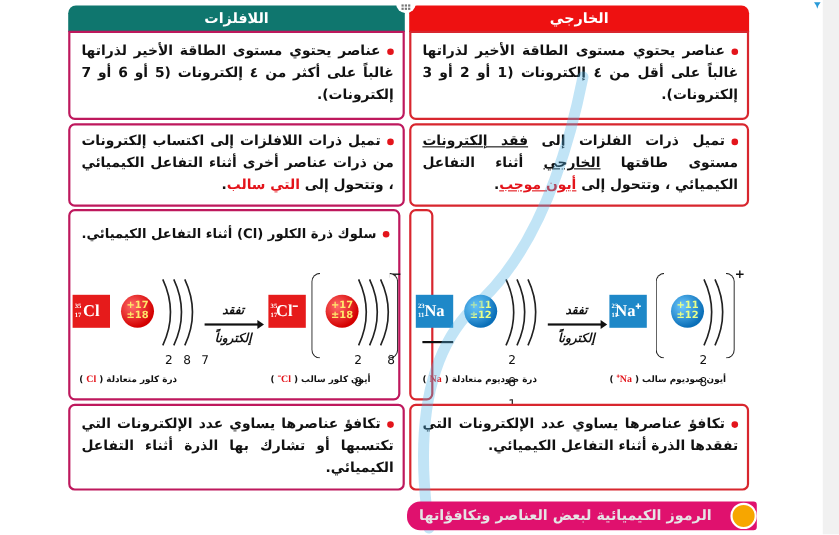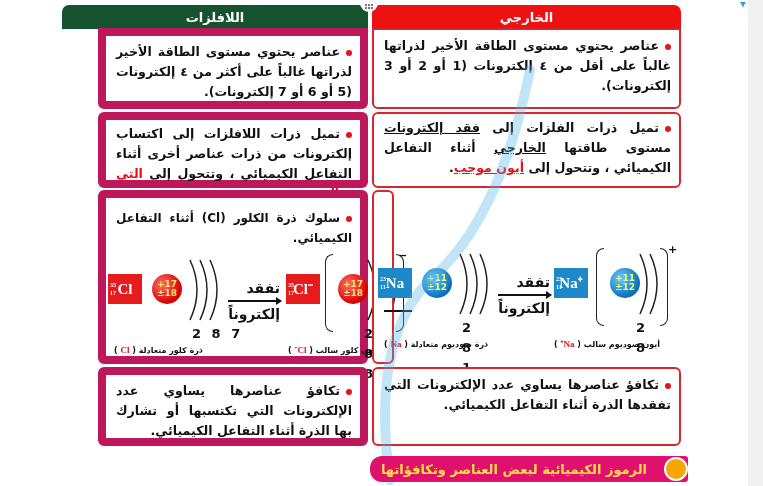--- a/index.html
+++ b/index.html
@@ -10,25 +10,25 @@
   .pin-icon { position: absolute; left: 739px; top: 1px; width: 8px; height: 8px; }
 
   .drag-handle { position: absolute; left: 360px; top: 0; width: 18px; height: 12px; background: #fff; border-radius: 0 0 9px 9px; display: flex; flex-wrap: wrap; justify-content: center; align-content: center; gap: 1px; padding: 0 5px; z-index: 5; }
   .drag-handle i { display: block; width: 2px; height: 2px; background: #777; }
 
   .col { position: absolute; top: 5px; }
   .col.left { left: 62px; width: 306px; }
   .col.right { left: 372px; width: 309px; }
 
   .header { height: 24px; border-radius: 7px 7px 0 0; color: #fff; font-weight: bold; font-size: 13px; display: flex; align-items: center; justify-content: center; direction: rtl; }
-  .left .header { background: #14532d; }
+  .left .header { background: #0f766e; }
   .right .header { background: #ee1111; }
 
   .box { position: absolute; background: #fff; direction: rtl; text-align: justify; font-weight: bold; color: #111; font-size: 12.6px; line-height: 20px; padding: 4px 8px 4px 10px; }
-  .left .box { border: 8px solid #be185d; margin-left: 36px; }
+  .left .box { border: 2px solid #be185d; }
   .right .box { border: 2px solid #d8262e; }
   .box.r1 { top: 23px; height: 81px; border-radius: 0 0 6px 6px; padding-top: 6px; }
   .box.r2 { top: 107px; height: 76px; border-radius: 6px; padding-top: 4px; }
   .box.r3 { top: 185px; height: 174px; border-radius: 6px; }
   .box.r4 { top: 362px; height: 79px; border-radius: 6px; padding-top: 6px; }
 
   .bullet { display: inline-block; width: 6px; height: 6px; border-radius: 50%; background: #e3141b; margin-left: 6px; vertical-align: middle; }
   .red-text { color: #e3141b; }
   .ul { text-decoration: underline; }
 
@@ -39,36 +39,36 @@
   .elem-box .mass { position: absolute; left: 2px; top: 1px; font-size: 6px; }
   .elem-box .anum { position: absolute; left: 2px; bottom: 1px; font-size: 6px; }
   .elem-box.red { background: #e61b1b; }
   .elem-box.blue { background: #1e88c8; }
 
   .nucleus { position: absolute; width: 30px; height: 30px; border-radius: 50%; display: flex; flex-direction: column; align-items: center; justify-content: center; font-size: 9px; line-height: 9px; font-weight: bold; }
   .nucleus.red { background: radial-gradient(circle at 35% 35%, #ff6b6b, #d40000 70%); color: #ffe86b; }
   .nucleus.blue { background: radial-gradient(circle at 35% 35%, #6ec9ff, #0a6fb8 70%); color: #e8ff8a; }
 
   .shells { position: absolute; }
-  .shell-nums { position: absolute; font-size: 13px; font-weight: bold; letter-spacing: 3px; }
+  .shell-nums { position: absolute; font-size: 11px; font-weight: normal; letter-spacing: 3px; }
   .bracket { position: absolute; border: 1.6px solid #222; }
   .bracket.l { border-right: none; border-radius: 8px 0 0 8px; width: 8px; }
   .bracket.r { border-left: none; border-radius: 0 8px 8px 0; width: 8px; }
   .charge { position: absolute; font-size: 11px; font-weight: bold; }
 
-  .arrow { position: absolute; width: 52px; font-size: 14px; font-weight: bold; direction: rtl; }
+  .arrow { position: absolute; width: 52px; text-align: center; font-size: 11px; font-weight: bold; direction: rtl; font-style: italic; }
   .arrow .line { height: 1.5px; background: #111; position: relative; margin: 2px 0; }
   .arrow .line::after { content: ""; position: absolute; right: -2px; top: -3px; border-left: 6px solid #111; border-top: 4px solid transparent; border-bottom: 4px solid transparent; }
 
   .caption { position: absolute; font-size: 8px; font-weight: bold; direction: rtl; white-space: nowrap; }
   .caption .sym { color: #e3141b; font-family: "Liberation Serif", serif; font-size: 9px; }
 
   .underline-mark { position: absolute; height: 1.5px; background: #111; }
 
-  .banner { position: absolute; left: 370px; top: 456px; width: 318px; height: 26px; background: #e0116e; border-radius: 12px 3px 3px 12px; display: flex; align-items: center; justify-content: center; color: #fde047; font-weight: bold; font-size: 13px; direction: rtl; padding-right: 30px; }
+  .banner { position: absolute; left: 370px; top: 456px; width: 318px; height: 26px; background: #e0116e; border-radius: 12px 3px 3px 12px; display: flex; align-items: center; justify-content: center; color: #e5e5e5; font-weight: bold; font-size: 13px; direction: rtl; padding-right: 30px; }
   .banner-dot { position: absolute; left: 664px; top: 457px; width: 24px; height: 24px; border-radius: 50%; background: #f7a600; border: 2px solid #fff; }
 
   .watermark { position: absolute; pointer-events: none; opacity: 0.35; }
 </style>
 </head>
 <body>
 
 <div class="right-strip"></div>
 <svg class="pin-icon" viewBox="0 0 8 8">
     <path d="M1 1 L7 1 L5 4 L4 7 L3 4 Z" fill="#2a9ad8"></path>

